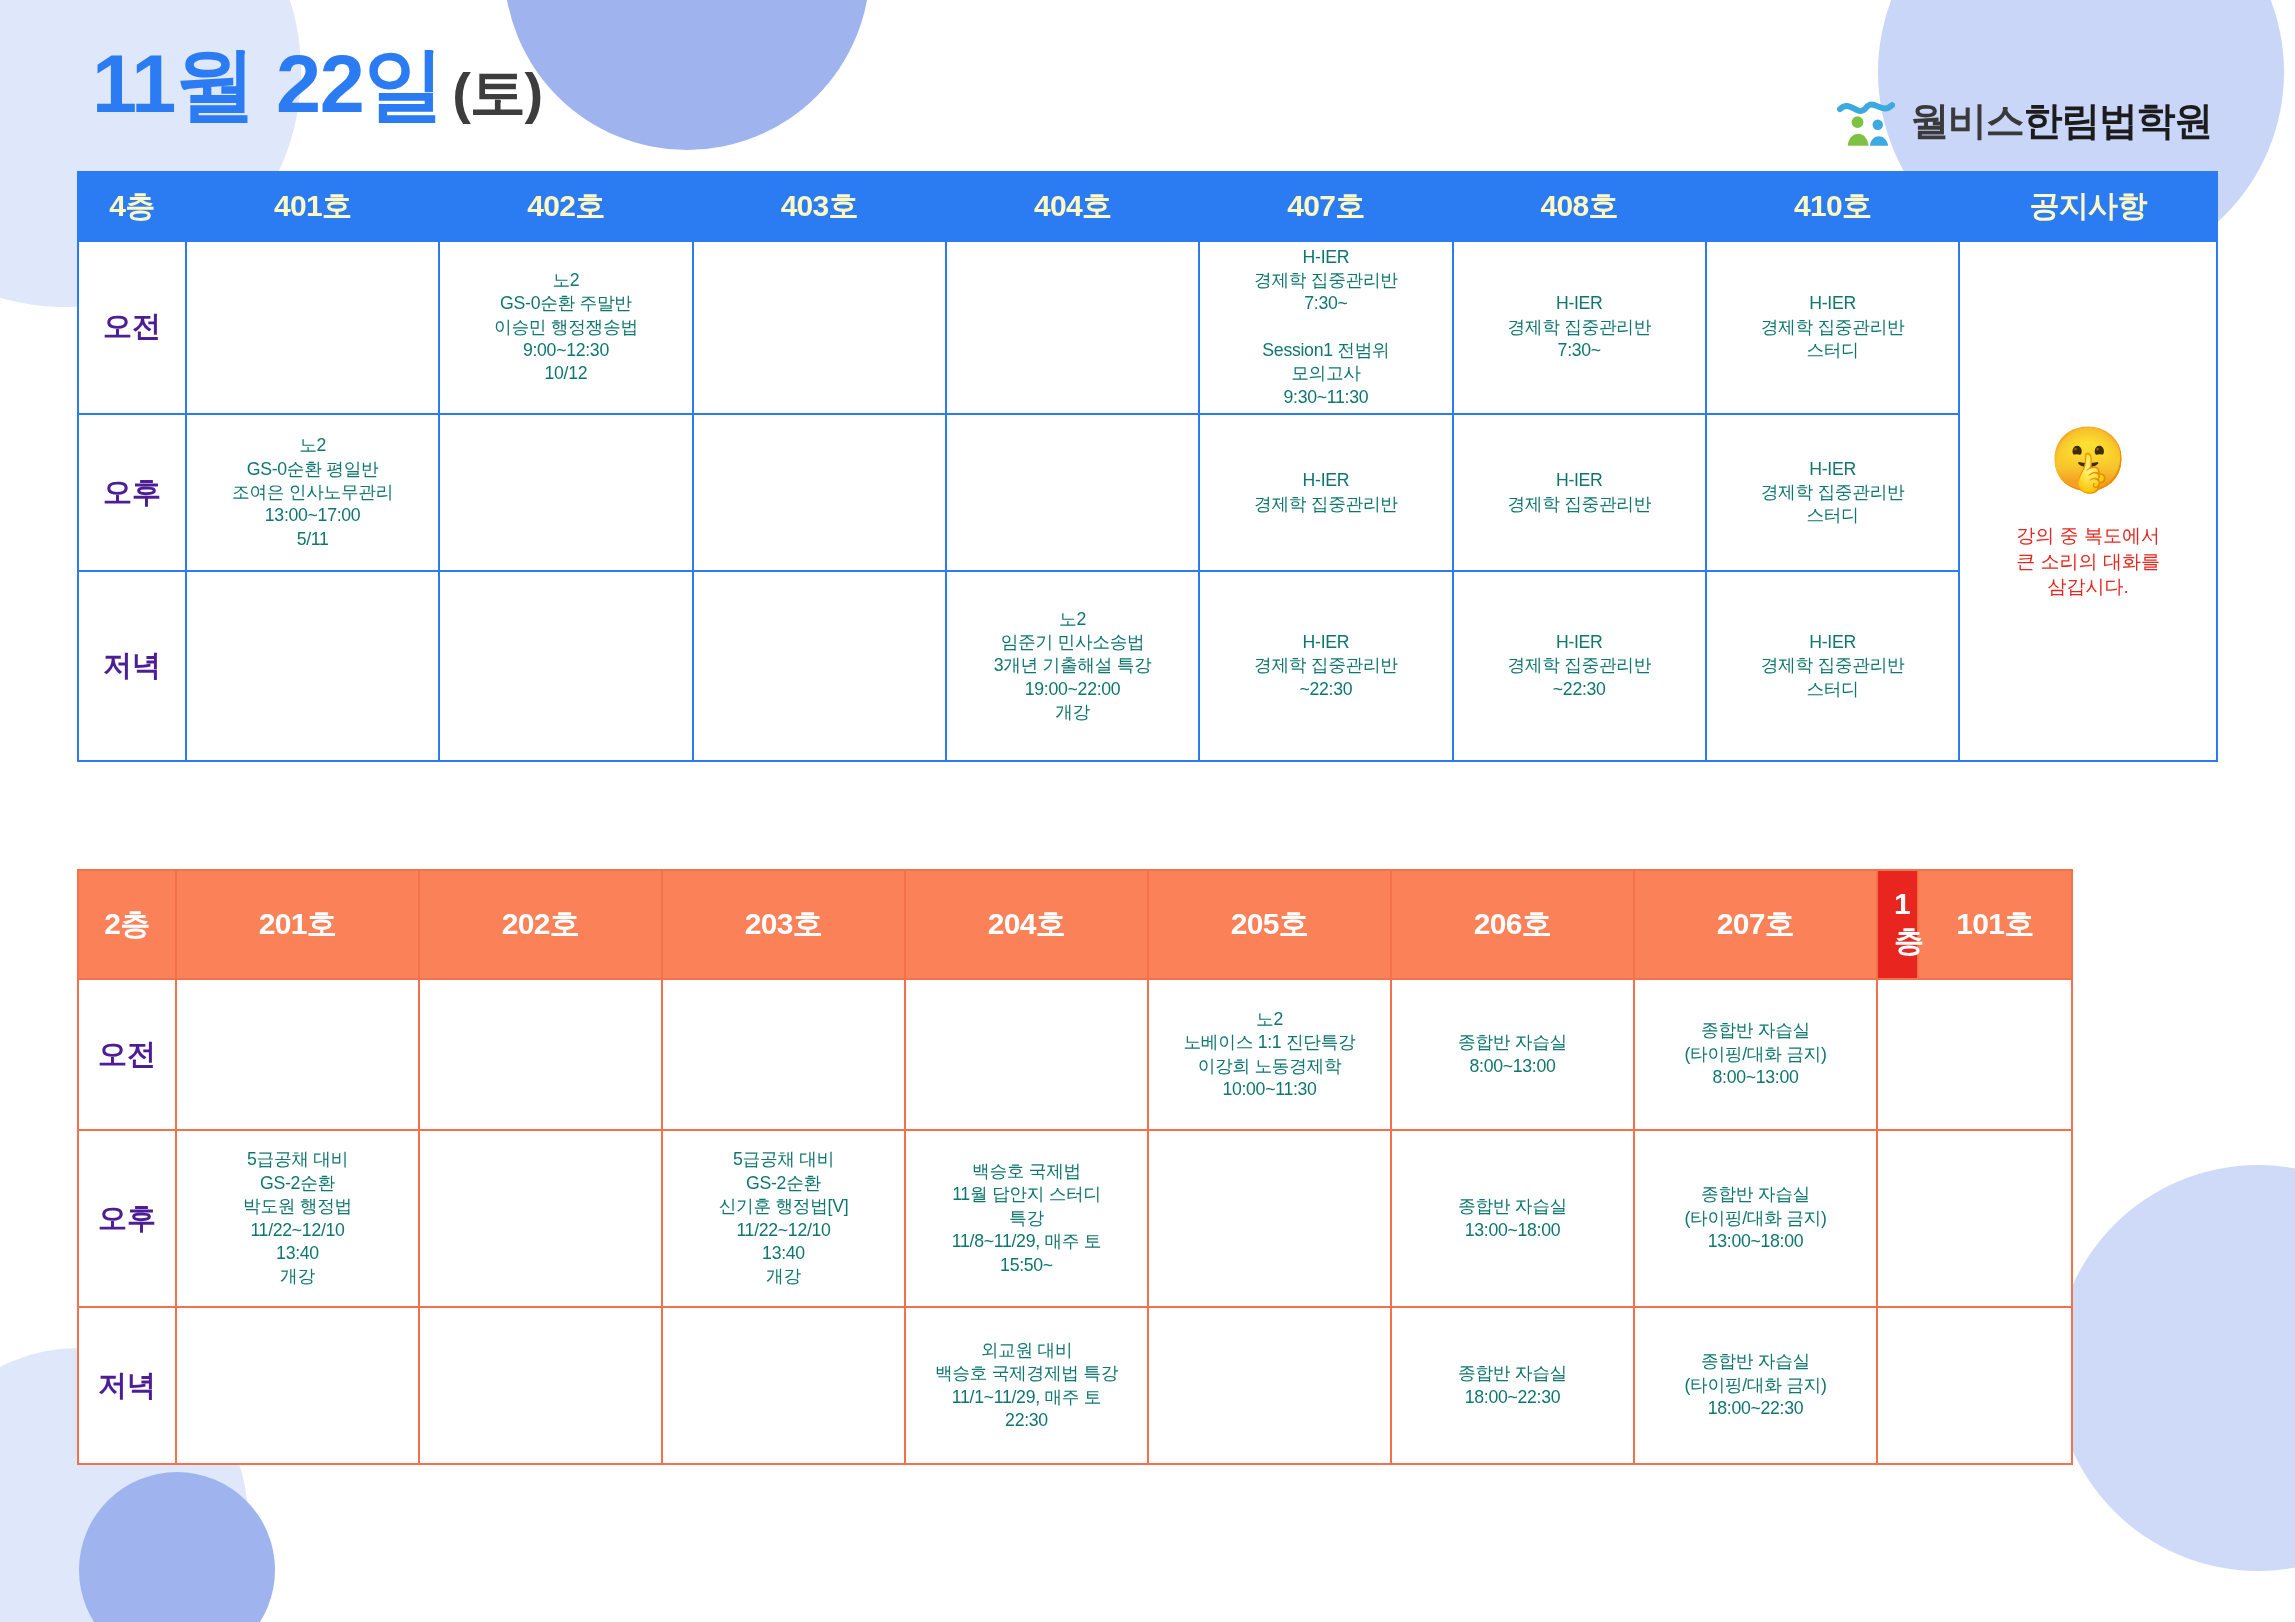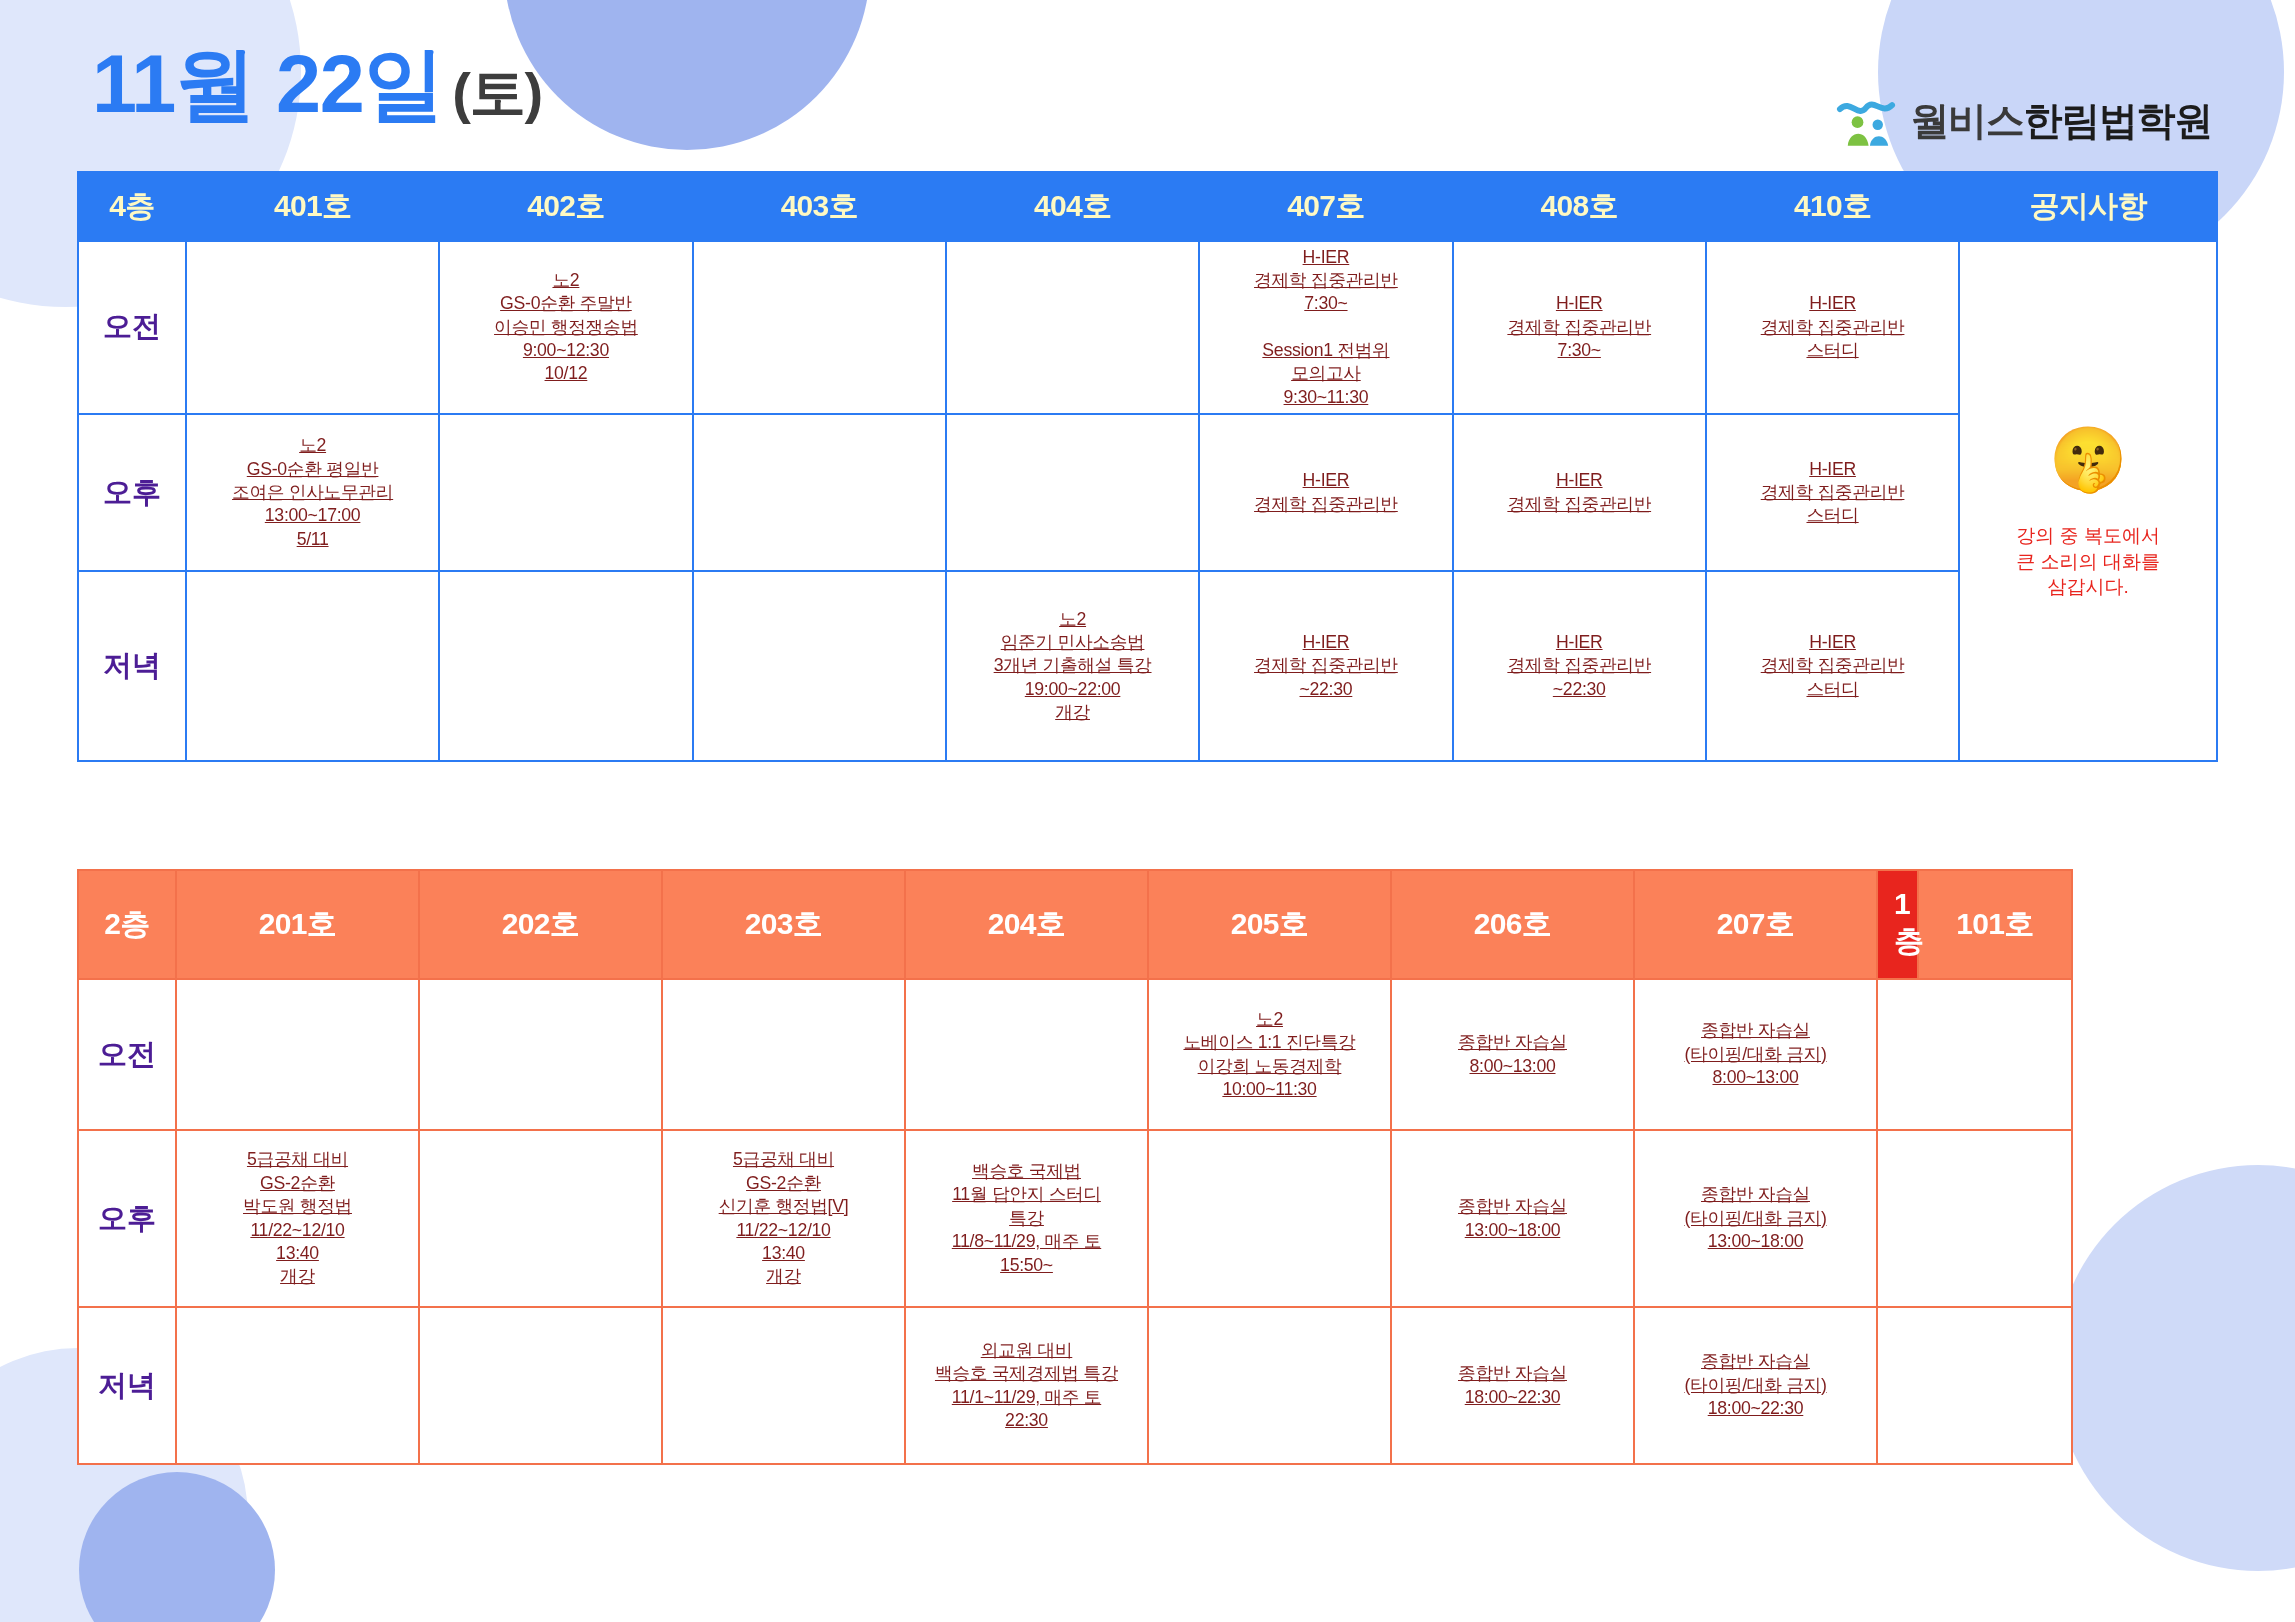--- a/index.html
+++ b/index.html
@@ -137,24 +137,23 @@
   .rowlabel {
     font-size: 29px;
     font-weight: bold;
     color: #4c1d95;
     width: 98px;
   }
 
   .cell {
     font-size: 17.7px;
     line-height: 1.32;
-    color: #7f1d1d;
+    color: #0f766e;
     white-space: pre-line;
     letter-spacing: -0.3px;
-    text-decoration: underline;
   }
 
   .notice-cell {
     color: #e8251e;
     font-size: 19px;
     line-height: 1.35;
     white-space: pre-line;
     vertical-align: middle;
   }
   .notice-emoji {

